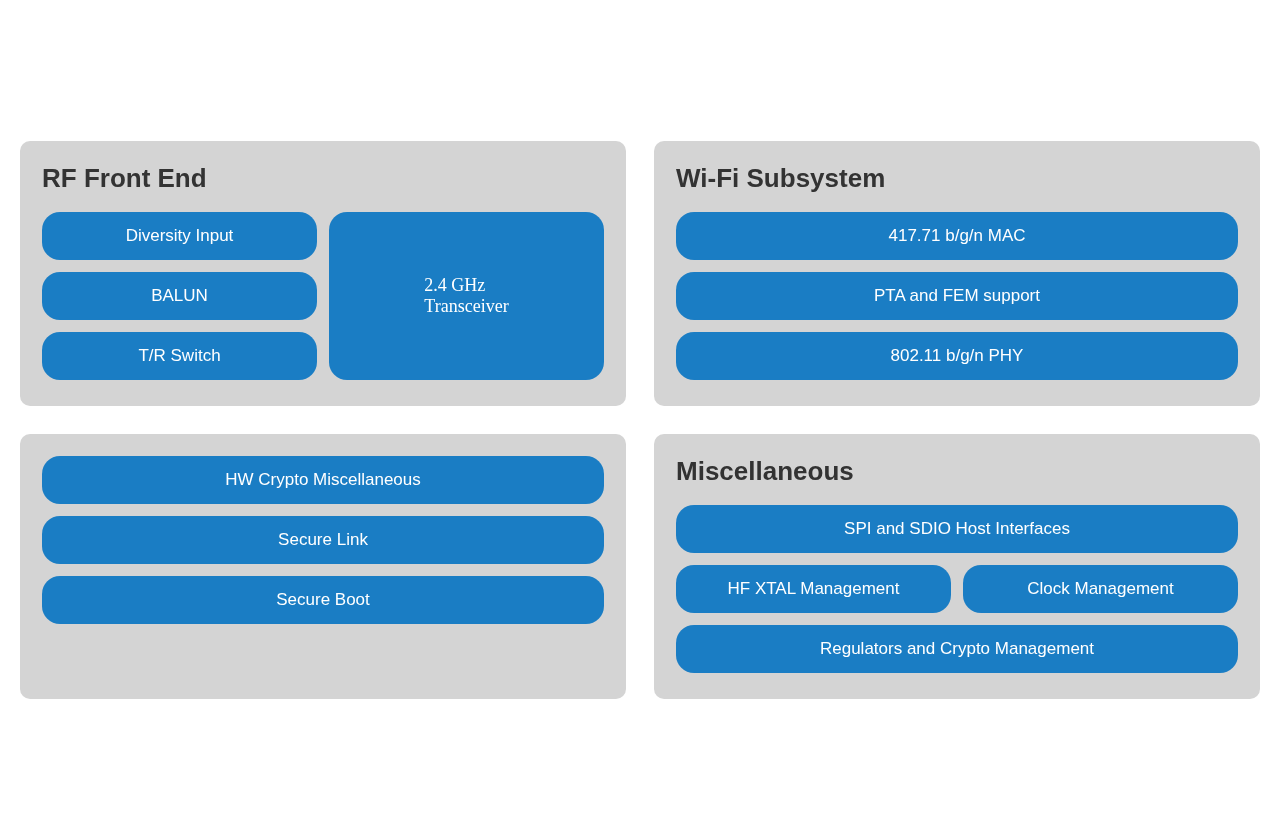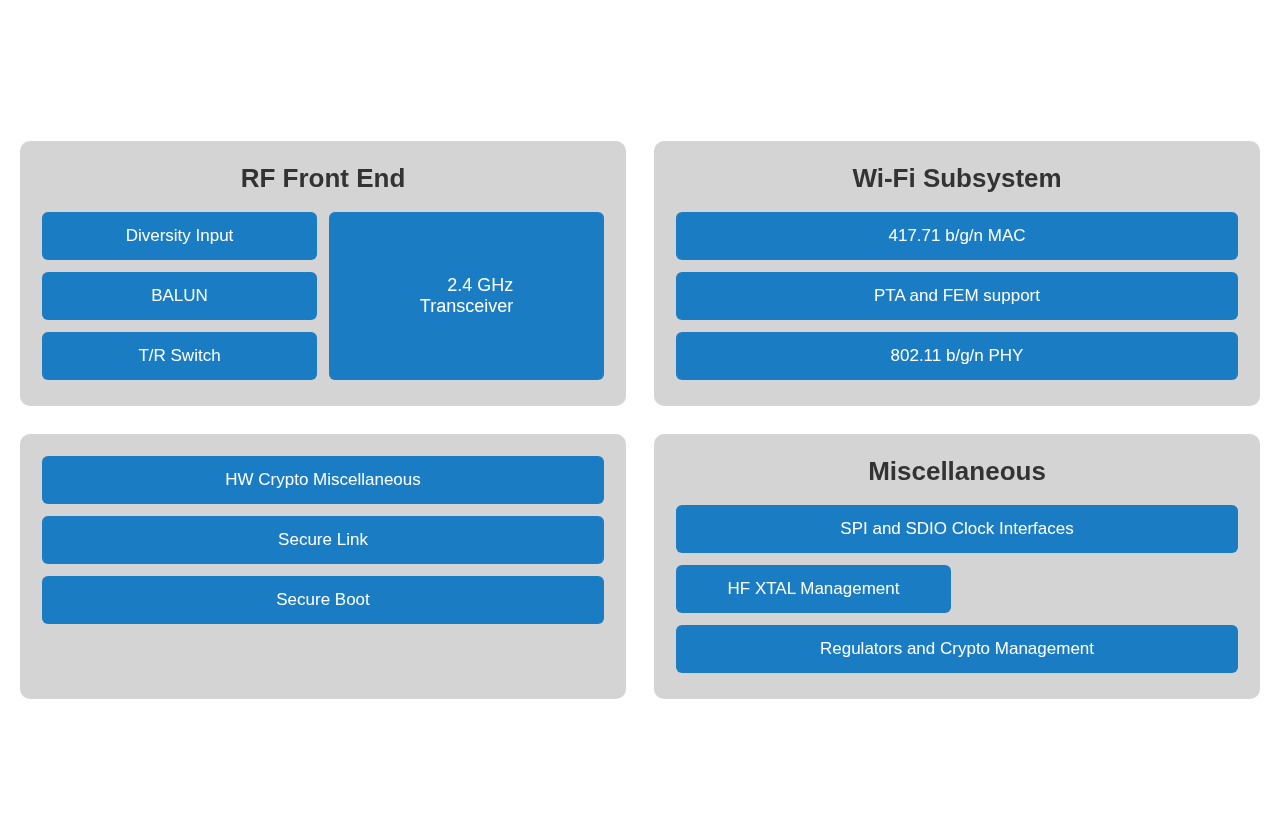--- a/index.html
+++ b/index.html
@@ -29,51 +29,51 @@
     .section-box {
       background-color: #d4d4d4;
       border-radius: 10px;
       padding: 22px 22px 26px 22px;
     }
 
     .section-title {
       font-size: 26px;
       font-weight: bold;
       color: #333333;
-      text-align: center;
       margin-bottom: 18px;
     }
 
     .blue-block {
       background-color: #1a7dc4;
       color: #ffffff;
-      border-radius: 6px;
+      border-radius: 18px;
       display: flex;
       align-items: center;
       justify-content: center;
-      text-align: right;
+      text-align: left;
       font-size: 17px;
       padding: 14px 10px;
     }
 
     
     .rf-grid {
       display: grid;
       grid-template-columns: 1fr 1fr;
       gap: 12px;
     }
 
     .rf-left {
       display: flex;
       flex-direction: column;
       gap: 12px;
     }
 
     .rf-right {
       display: flex;
+      font-family: Liberation Serif, serif;
     }
 
     .rf-right .blue-block {
       flex: 1;
       font-size: 18px;
     }
 
     
     .wifi-grid {
       display: flex;
@@ -133,21 +133,22 @@
     <div class="security-grid">
       <div class="blue-block">HW Crypto Miscellaneous</div>
       <div class="blue-block">Secure Link</div>
       <div class="blue-block">Secure Boot</div>
     </div>
   </div>
 
   <div class="section-box">
     <div class="section-title">Miscellaneous</div>
     <div class="misc-grid">
-      <div class="blue-block">SPI and SDIO Clock Interfaces</div>
+      <div class="blue-block">SPI and SDIO Host Interfaces</div>
       <div class="misc-row-two">
         <div class="blue-block">HF XTAL Management</div>
+        <div class="blue-block">Clock Management</div>
       </div>
       <div class="blue-block">Regulators and Crypto Management</div>
     </div>
   </div>
 
 </div>
 
 </body></html>

